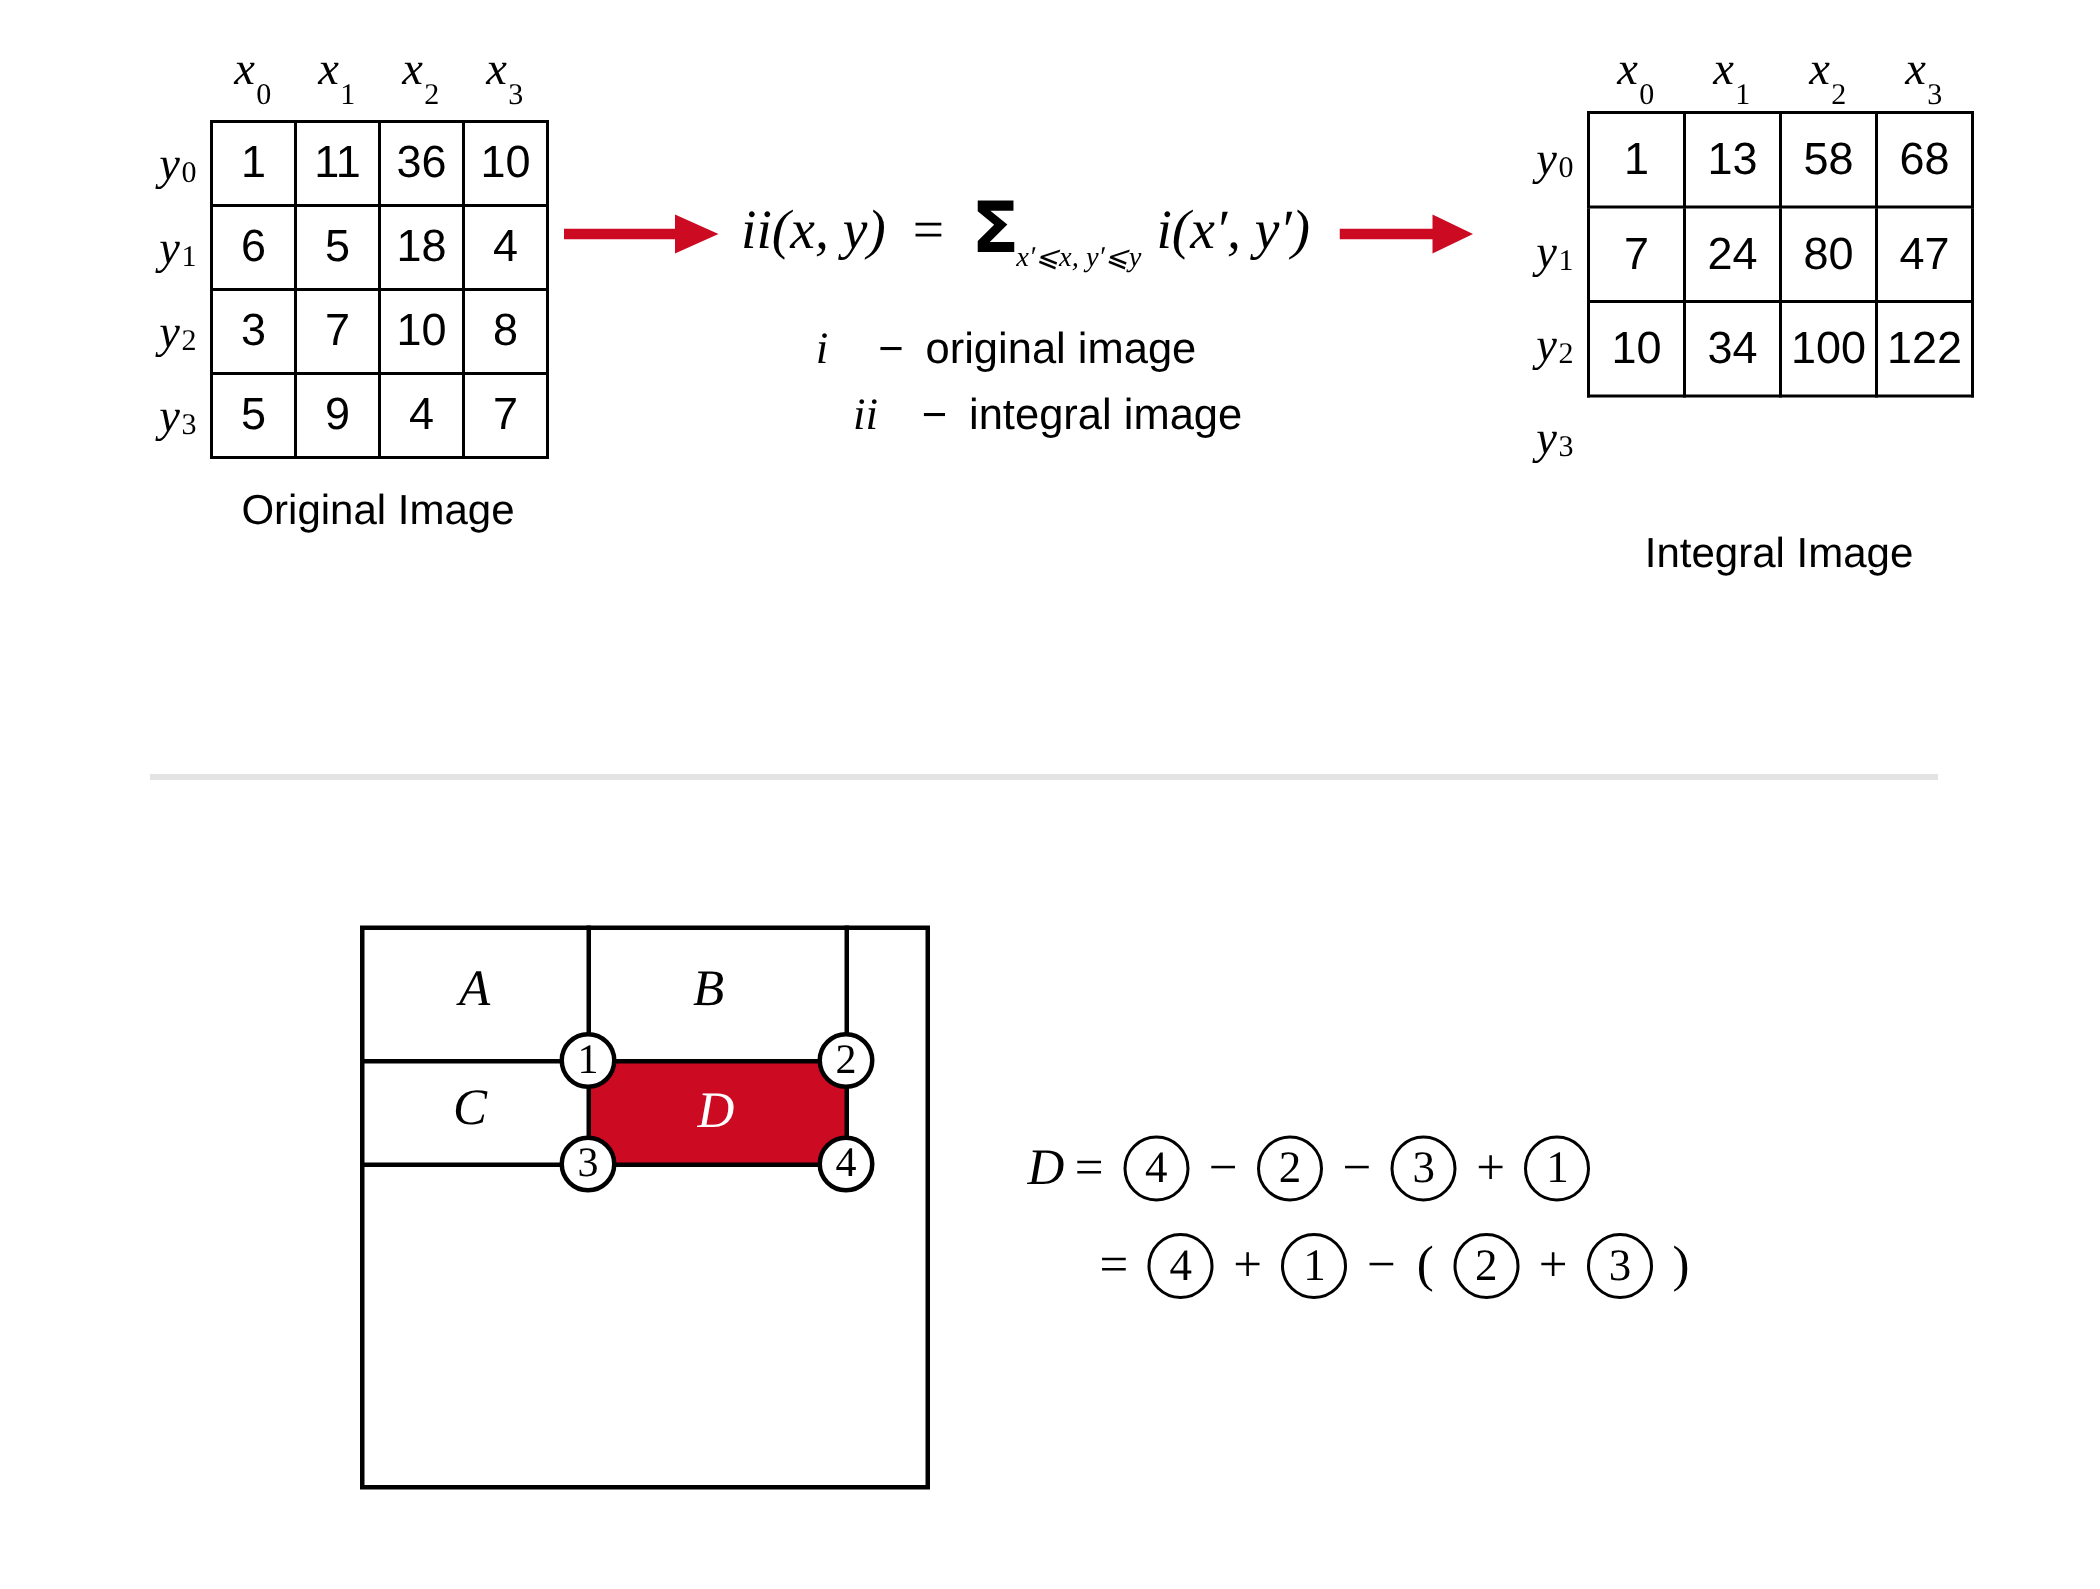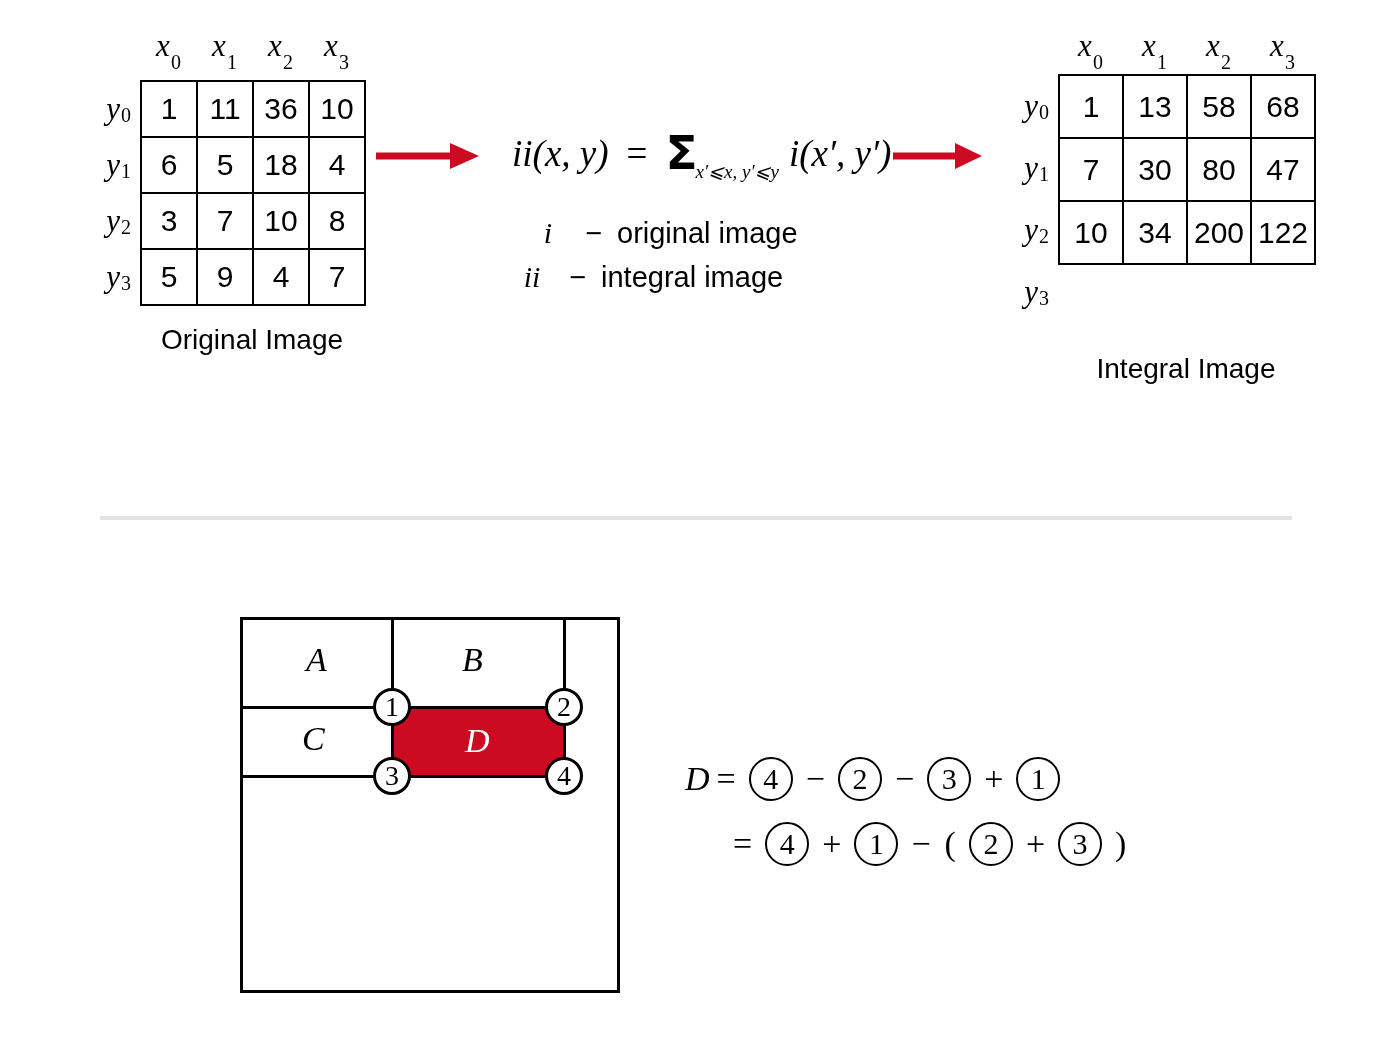--- a/index.html
+++ b/index.html
@@ -90,21 +90,20 @@
   }
 
   
   .arrow { position: absolute; }
 
   
   .formula {
     position: absolute;
     font-family: "Liberation Serif", serif;
     white-space: nowrap;
-    margin-left: 18px;
   }
   .f-main { font-size: 37px; font-style: italic; }
   .f-main .up { font-style: normal; }
   .sigma {
     font-style: normal;
     font-size: 47px;
     font-weight: bold;
     font-family: "DejaVu Sans", sans-serif;
     position: relative;
     top: 3px;
@@ -279,21 +278,21 @@
 
 <div class="formula f-main" style="left:494px; top:122px;">
   <span>ii(x, y)</span><span style="display:inline-block;width:18px;"></span><span class="up">=</span><span style="display:inline-block;width:18px;"></span><span class="sigma">Σ</span><span class="sigma-sub">x′⩽x, y′⩽y</span><span style="display:inline-block;width:8px;"></span><span>i(x′, y′)</span>
 </div>
 
 <div class="legend-row" style="left:525px; top:216px;">
   <span class="legend-sym">i</span>
   <span class="legend-dash">−</span>
   <span>original image</span>
 </div>
-<div class="legend-row" style="left:509px; top:260px;">
+<div class="legend-row" style="left:554px; top:260px;">
   <span class="legend-sym">ii</span>
   <span class="legend-dash">−</span>
   <span>integral image</span>
 </div>
 
 <div class="arrow" style="left:893px; top:136px;">
   <svg width="90" height="40" viewBox="0 0 90 40" aria-hidden="true">
     <path d="M0 16.5 L62 16.5 L62 7 L89 20 L62 33 L62 23.5 L0 23.5 Z" fill="#CC0A22"></path>
   </svg>
 </div>
@@ -328,28 +327,28 @@
   <table class="matrix m-integral">
     <tbody>
       <tr>
         <td>1</td>
         <td>13</td>
         <td>58</td>
         <td>68</td>
       </tr>
       <tr>
         <td>7</td>
-        <td>30</td>
+        <td>24</td>
         <td>80</td>
         <td>47</td>
       </tr>
       <tr>
         <td>10</td>
         <td>34</td>
-        <td>200</td>
+        <td>100</td>
         <td>122</td>
       </tr>
     </tbody>
   </table>
 </div>
 
 <div class="caption" style="left:1046px; top:352px; width:280px;">
   <div>Integral Image</div>
 </div>
 

